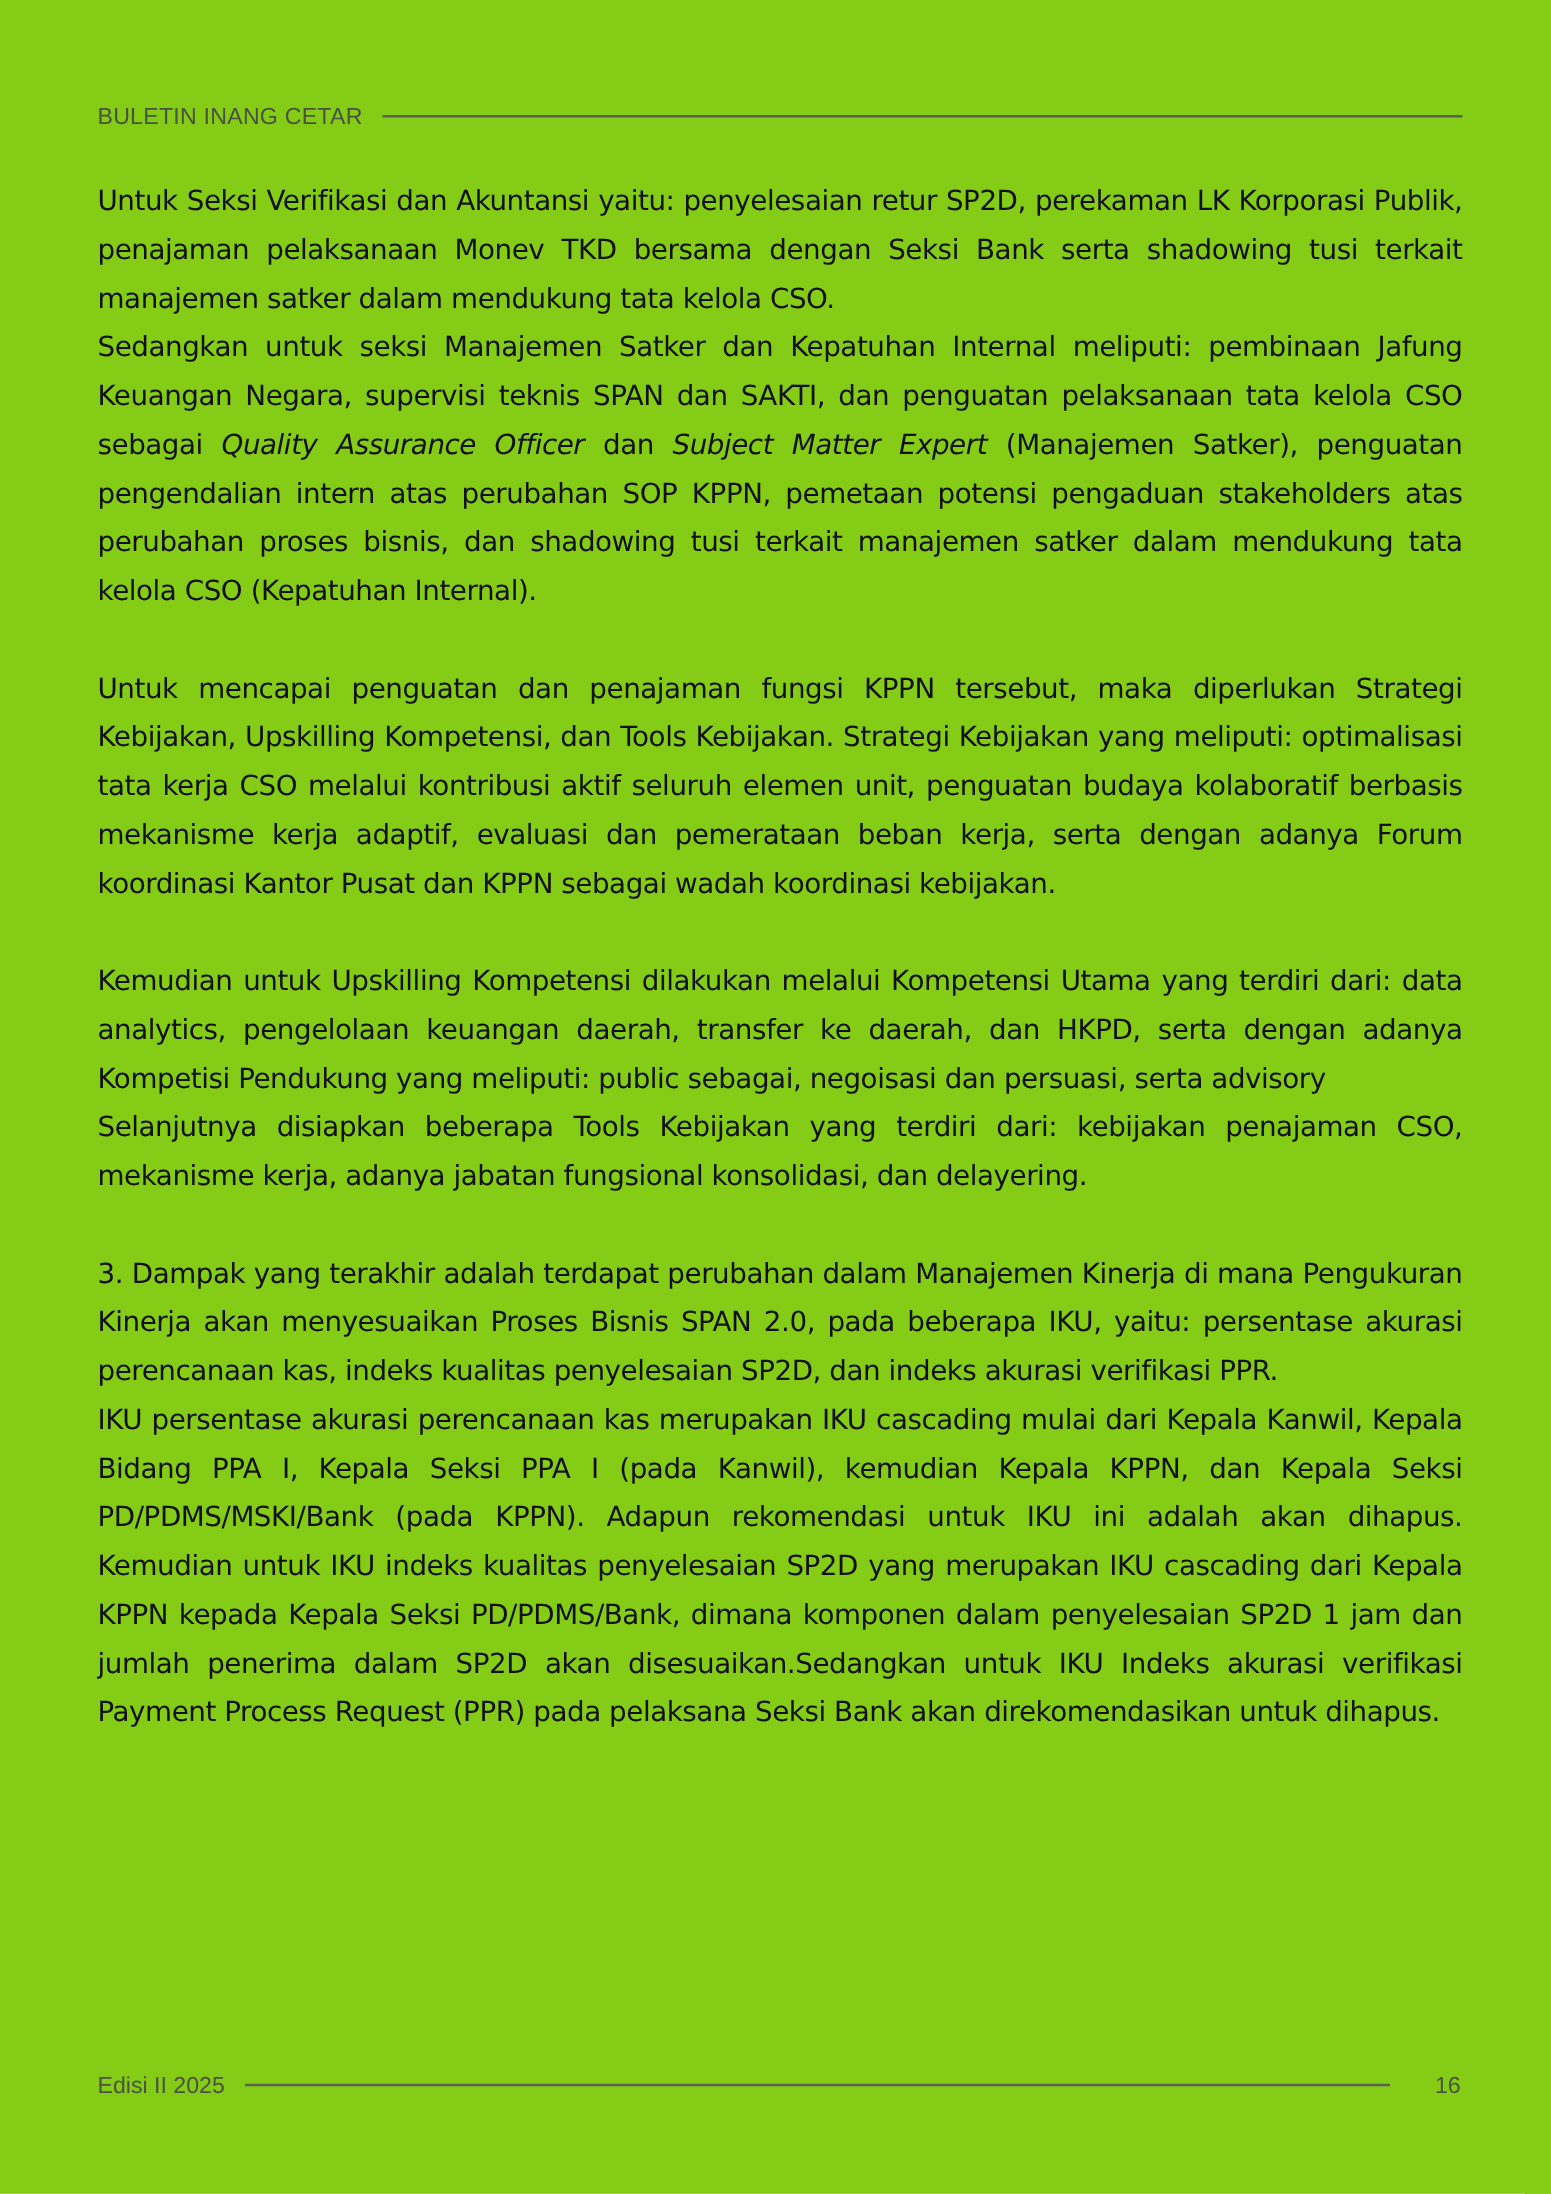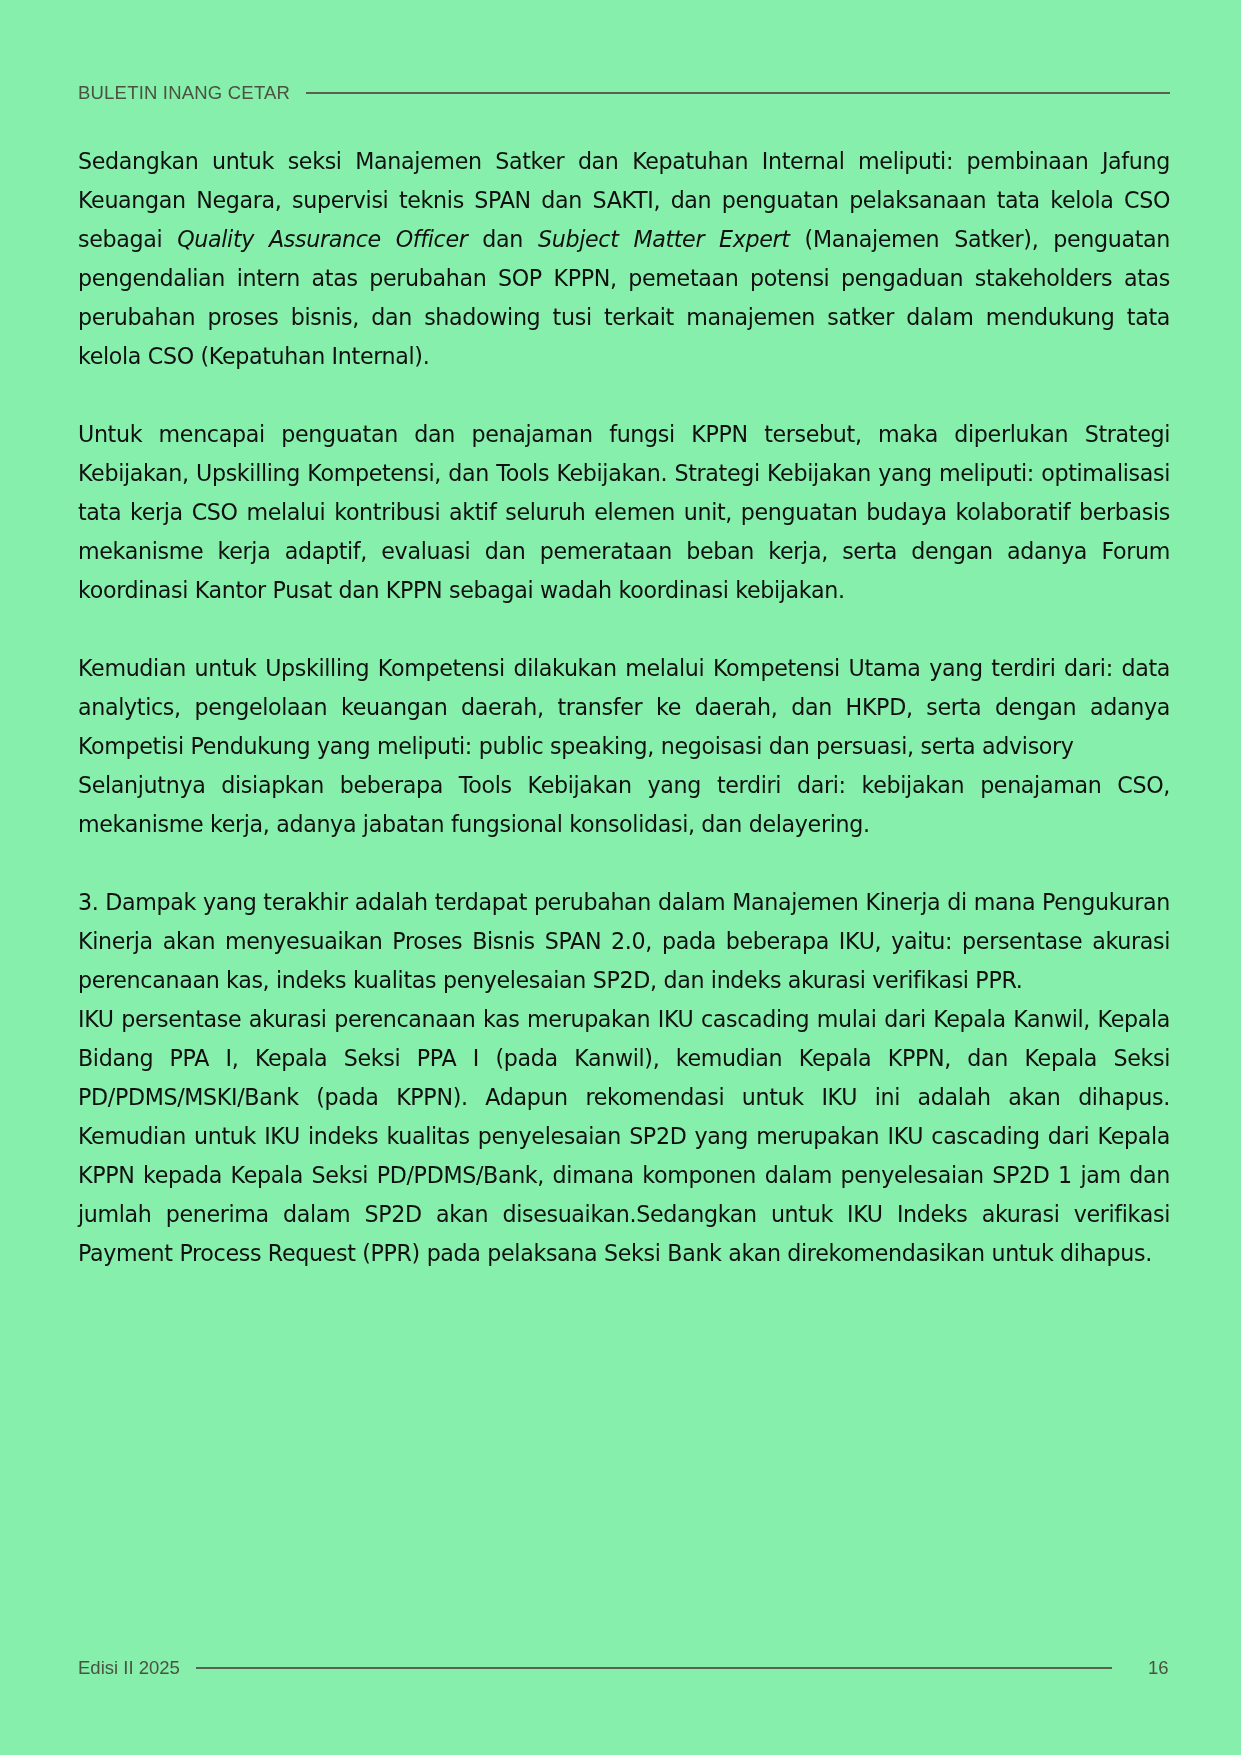--- a/index.html
+++ b/index.html
@@ -1,17 +1,17 @@
 <!DOCTYPE html>
 <html><head>
 <meta charset="utf-8">
 <style>
   html, body { margin: 0; padding: 0; background: #ffffff; }
   body { width: 1241px; height: 1755px; position: relative; overflow: hidden; }
-  .page { position: absolute; left: 0; top: 0; width: 1241px; height: 1755px; background: #86efac; }
+  .page { position: absolute; left: 0; top: 0; width: 1241px; height: 1755px; background: #84cc16; }
 
   .header {
     position: absolute; left: 78px; top: 80px; width: 1092px; height: 26px;
     display: flex; align-items: center;
   }
   .header-title {
     font-family: "Liberation Sans", sans-serif; font-size: 18.5px; color: #4a5240;
     letter-spacing: 0.2px; white-space: nowrap;
   }
   .header-line { flex: 1; height: 2px; background: #5a6150; margin-left: 16px; }
@@ -41,25 +41,26 @@
 <body>
 
 <div class="page">
 
   <div class="header">
     <span class="header-title">BULETIN INANG CETAR</span>
     <div class="header-line"></div>
   </div>
 
   <div class="content">
+    <p>Untuk Seksi Verifikasi dan Akuntansi yaitu: penyelesaian retur SP2D,  perekaman LK Korporasi Publik, penajaman pelaksanaan Monev TKD bersama dengan Seksi Bank serta shadowing tusi terkait manajemen satker dalam mendukung tata kelola CSO.</p>
     <p><span>Sedangkan untuk seksi Manajemen Satker dan Kepatuhan Internal meliputi: pembinaan Jafung Keuangan Negara, supervisi teknis SPAN dan SAKTI, dan penguatan pelaksanaan tata kelola CSO sebagai </span><em>Quality Assurance Officer</em><span> dan </span><em>Subject Matter Expert</em><span> (Manajemen Satker), penguatan pengendalian intern atas perubahan SOP KPPN, pemetaan potensi pengaduan stakeholders atas perubahan proses bisnis, dan shadowing tusi terkait manajemen satker dalam mendukung tata kelola CSO (Kepatuhan Internal).</span></p>
     <div class="gap"></div>
     <p>Untuk mencapai penguatan dan penajaman fungsi KPPN tersebut, maka diperlukan Strategi Kebijakan, Upskilling Kompetensi, dan Tools Kebijakan. Strategi Kebijakan yang meliputi: optimalisasi tata kerja CSO melalui kontribusi aktif seluruh elemen unit, penguatan budaya kolaboratif berbasis mekanisme kerja adaptif, evaluasi dan pemerataan beban kerja, serta dengan adanya Forum koordinasi Kantor Pusat dan KPPN sebagai wadah koordinasi kebijakan.</p>
     <div class="gap"></div>
-    <p>Kemudian untuk Upskilling Kompetensi dilakukan melalui Kompetensi Utama yang terdiri dari: data analytics, pengelolaan keuangan daerah, transfer ke daerah, dan HKPD, serta dengan adanya Kompetisi Pendukung yang meliputi: public speaking, negoisasi dan persuasi, serta advisory</p>
+    <p>Kemudian untuk Upskilling Kompetensi dilakukan melalui Kompetensi Utama yang terdiri dari: data analytics, pengelolaan keuangan daerah, transfer ke daerah, dan HKPD, serta dengan adanya Kompetisi Pendukung yang meliputi: public sebagai, negoisasi dan persuasi, serta advisory</p>
     <p>Selanjutnya disiapkan beberapa Tools Kebijakan yang terdiri dari: kebijakan penajaman CSO, mekanisme kerja, adanya jabatan fungsional konsolidasi, dan delayering.</p>
     <div class="gap"></div>
     <p>3. Dampak yang terakhir adalah terdapat perubahan dalam Manajemen Kinerja di mana Pengukuran Kinerja akan menyesuaikan Proses Bisnis SPAN 2.0, pada beberapa IKU, yaitu: persentase akurasi perencanaan kas, indeks kualitas penyelesaian SP2D, dan indeks akurasi verifikasi PPR.</p>
     <p>IKU persentase akurasi perencanaan kas merupakan IKU cascading mulai dari Kepala Kanwil, Kepala Bidang PPA I,  Kepala Seksi PPA I (pada Kanwil), kemudian Kepala KPPN, dan Kepala Seksi PD/PDMS/MSKI/Bank (pada KPPN). Adapun rekomendasi untuk IKU ini adalah akan dihapus. Kemudian untuk IKU indeks kualitas penyelesaian SP2D yang merupakan IKU cascading dari Kepala KPPN kepada Kepala Seksi PD/PDMS/Bank, dimana komponen dalam penyelesaian SP2D 1 jam dan jumlah penerima dalam SP2D akan disesuaikan.Sedangkan untuk IKU Indeks akurasi verifikasi Payment Process Request (PPR) pada  pelaksana Seksi Bank akan direkomendasikan untuk dihapus.</p>
   </div>
 
   <div class="footer">
     <span class="footer-label">Edisi II 2025</span>
     <div class="footer-line"></div>
     <span class="footer-page">16</span>

